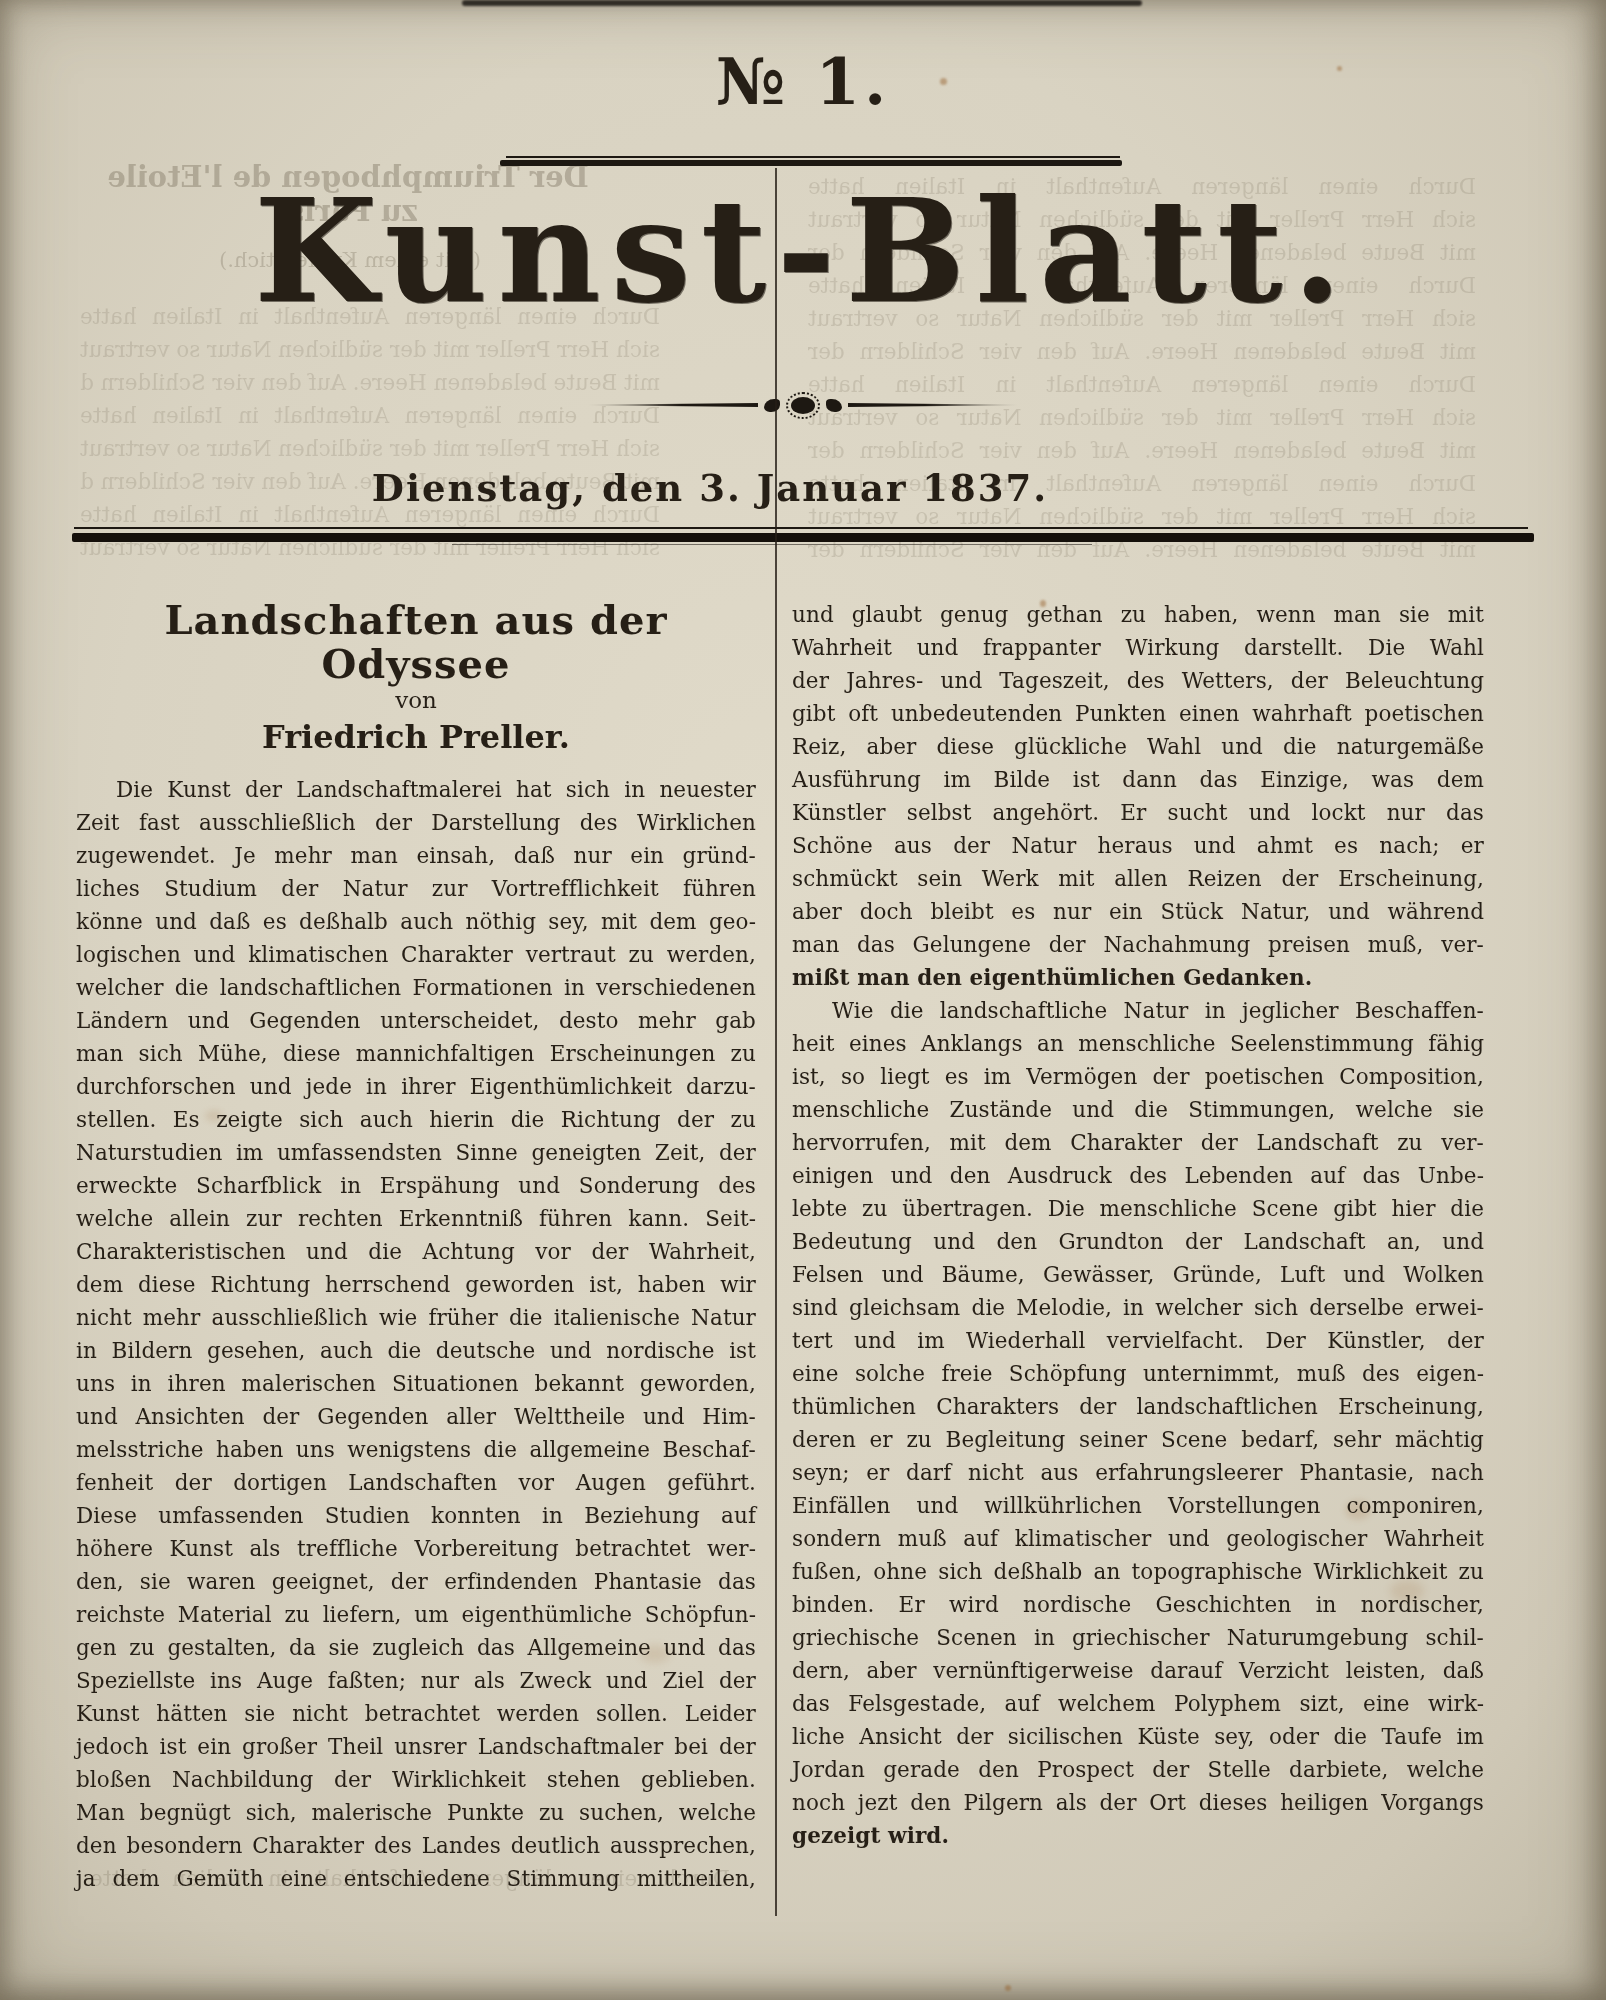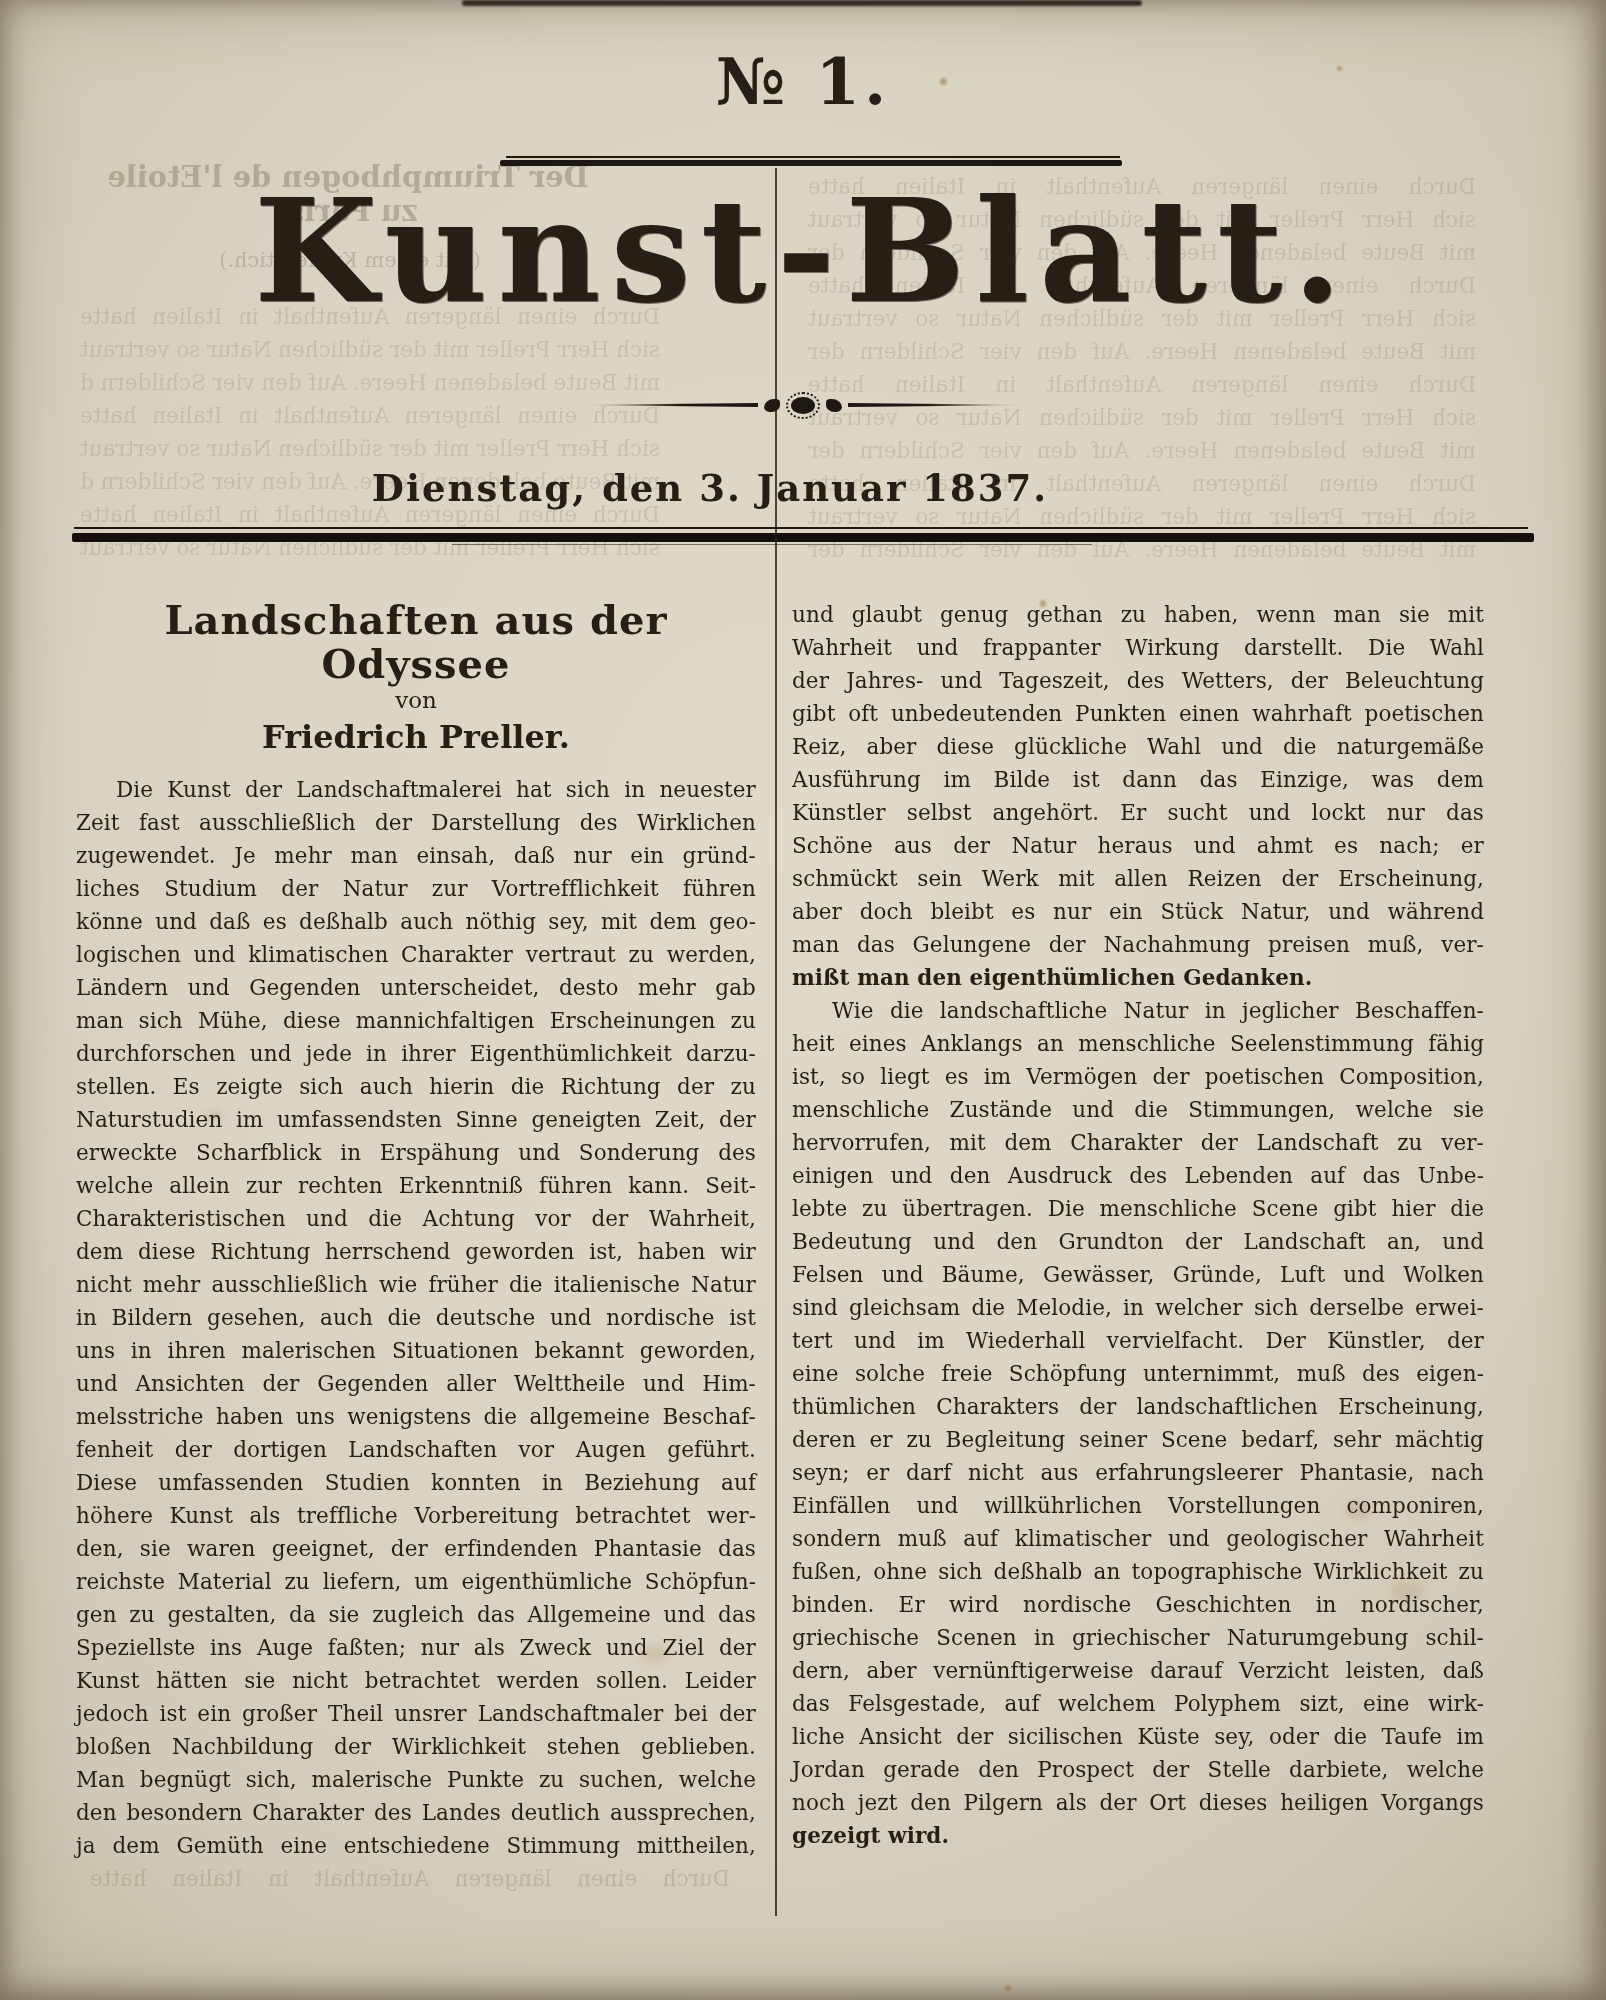--- a/index.html
+++ b/index.html
@@ -141,20 +141,21 @@
     <h2 class="art-heading">Landschaften aus der Odyssee</h2>
     <div class="art-byline">von</div>
     <div class="art-author">Friedrich Preller.</div>
     <div>
         <div class="line indent">Die Kunst der Landschaftmalerei hat sich in neuester</div>
         <div class="line">Zeit fast ausschließlich der Darstellung des Wirklichen</div>
         <div class="line">zugewendet.  Je mehr man einsah, daß nur ein gründ-</div>
         <div class="line">liches Studium der Natur zur Vortrefflichkeit führen</div>
         <div class="line">könne und daß es deßhalb auch nöthig sey, mit dem geo-</div>
         <div class="line">logischen und klimatischen Charakter vertraut zu werden,</div>
+        <div class="line">welcher die landschaftlichen Formationen in verschiedenen</div>
         <div class="line">Ländern und Gegenden unterscheidet, desto mehr gab</div>
         <div class="line">man sich Mühe, diese mannichfaltigen Erscheinungen zu</div>
         <div class="line">durchforschen und jede in ihrer Eigenthümlichkeit darzu-</div>
         <div class="line">stellen.  Es zeigte sich auch hierin die Richtung der zu</div>
         <div class="line">Naturstudien im umfassendsten Sinne geneigten Zeit, der</div>
         <div class="line">erweckte Scharfblick in Erspähung und Sonderung des</div>
         <div class="line">welche allein zur rechten Erkenntniß führen kann.  Seit-</div>
         <div class="line">Charakteristischen und die Achtung vor der Wahrheit,</div>
         <div class="line">dem diese Richtung herrschend geworden ist, haben wir</div>
         <div class="line">nicht mehr ausschließlich wie früher die italienische Natur</div>

